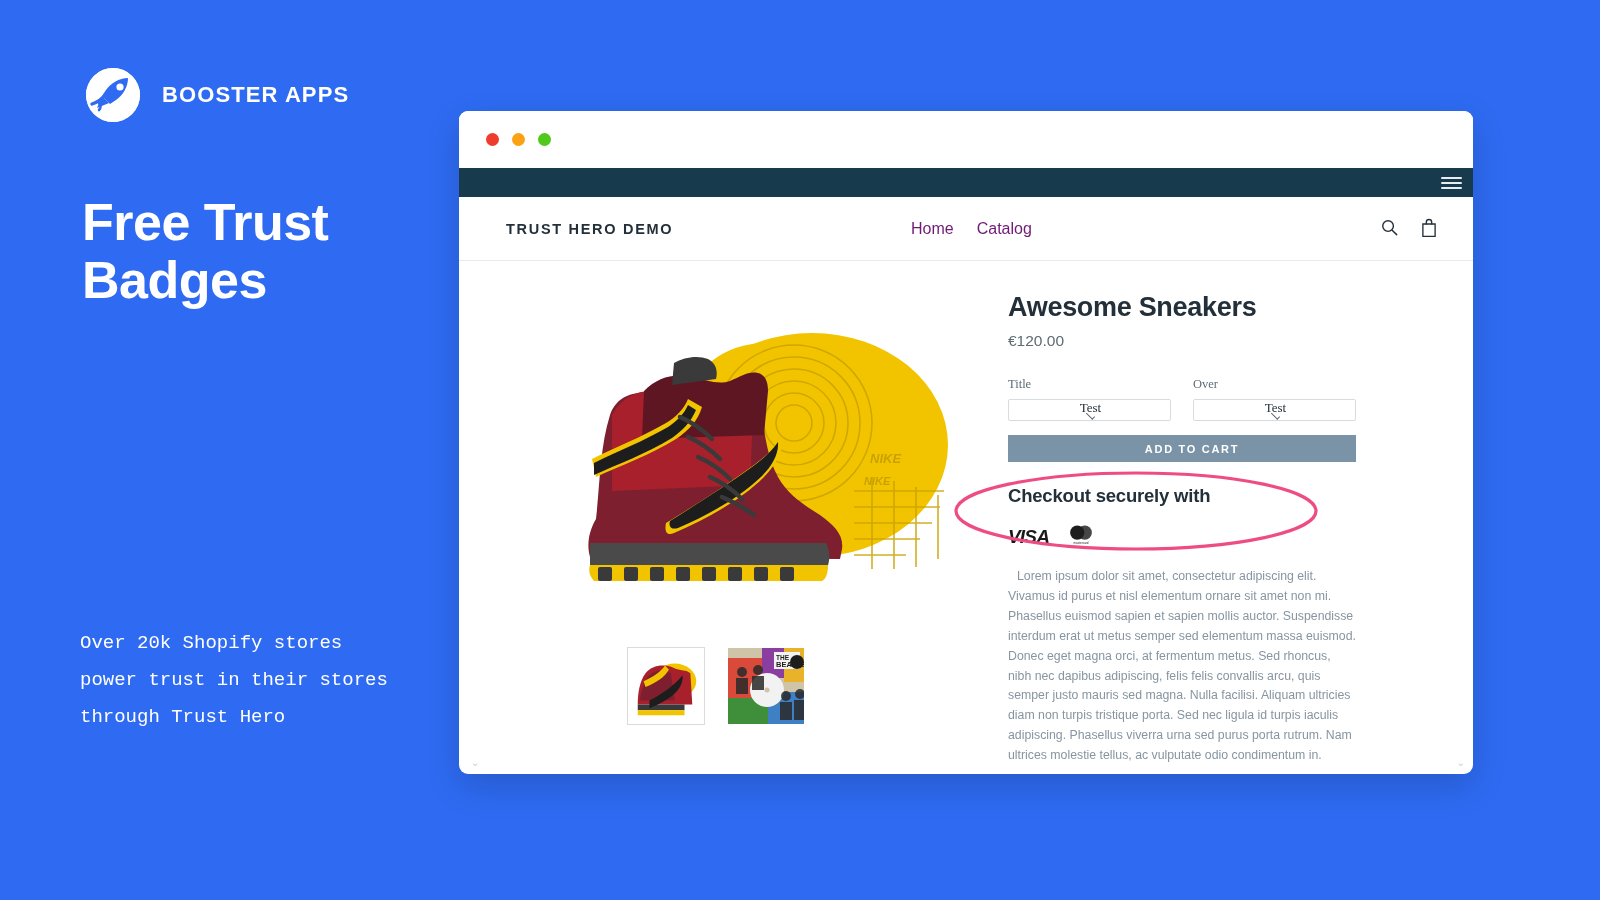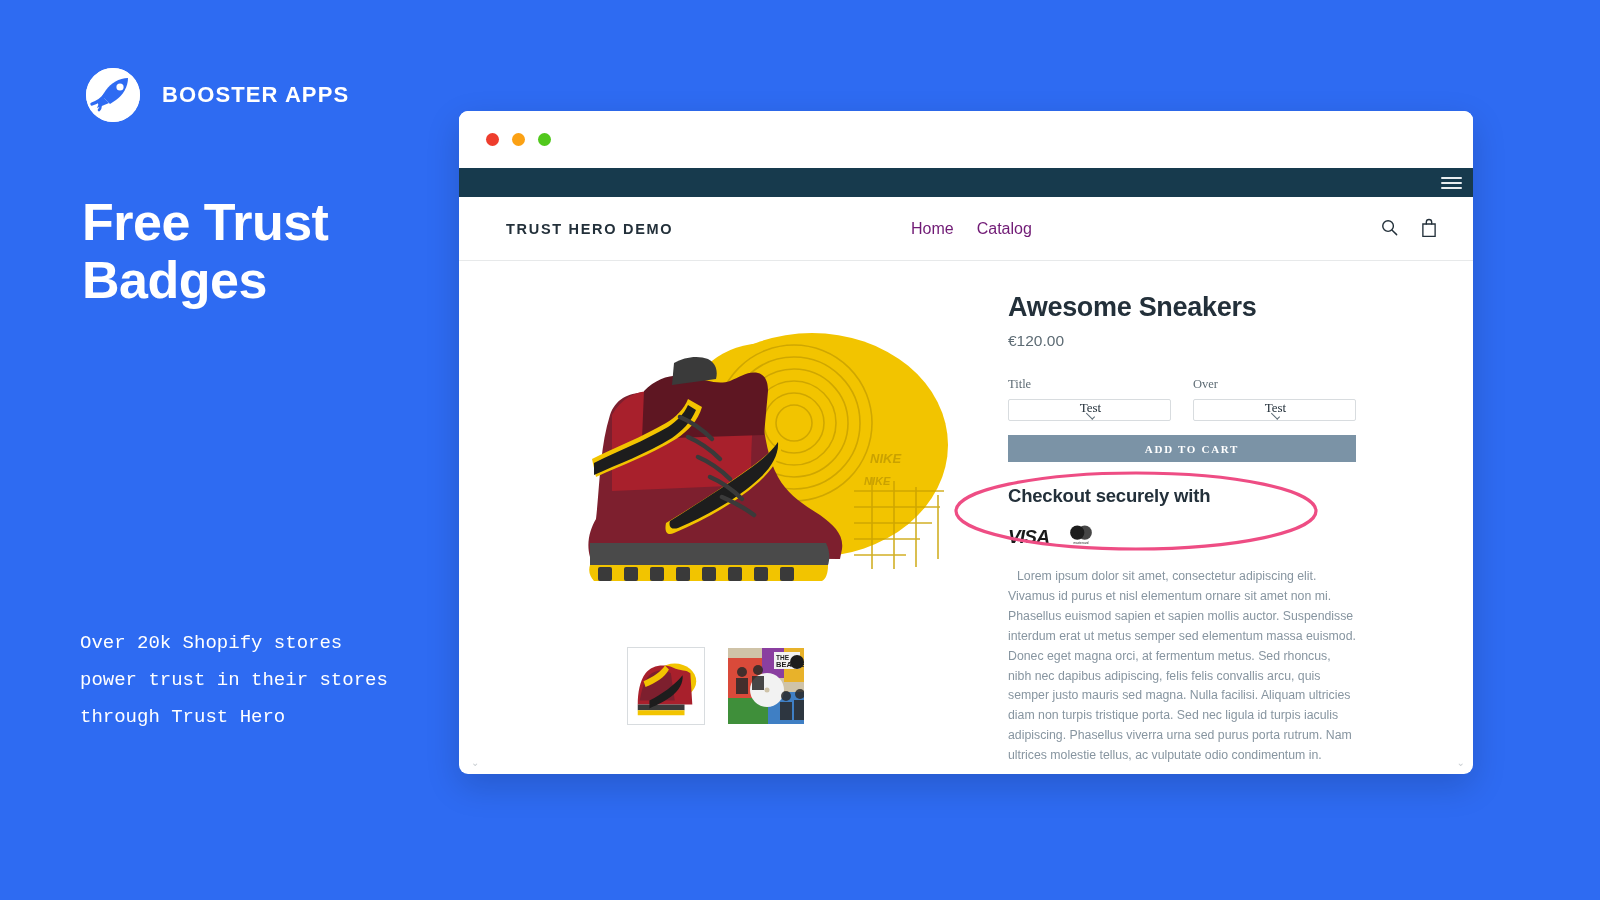--- a/index.html
+++ b/index.html
@@ -82,21 +82,21 @@
     height: 22px; border: 1px solid #d8dcdf; background: #fff; border-radius: 2px;
     display: flex; align-items: center; justify-content: space-between;
     padding: 0 10px 0 12px; font-size: 13px; color: #23303a; cursor: pointer; flex-direction: column;
   }
   .chev { width: 9px; height: 9px; border-right: 1.4px solid #5d6b74; border-bottom: 1.4px solid #5d6b74;
           transform: rotate(45deg) translate(-2px,-2px); }
 
   .atc-btn {
     margin-top: 14px; width: 100%; height: 27px; background: #7b93a6; border: none;
     color: #ffffff; font-size: 11px; font-weight: 700; letter-spacing: 1.7px;
-    cursor: pointer; font-family: Liberation Serif, serif; padding-left: 20px;
+    cursor: pointer; font-family: Liberation Sans, sans-serif; padding-left: 20px;
   }
 
   .trust { margin-top: 23px; position: relative; }
   .trust-title { font-size: 18.5px; font-weight: 700; color: #23303a; letter-spacing: -0.2px; }
   .badges { display: flex; align-items: center; gap: 17px; margin-top: 16px; }
   .visa-logo { font-size: 19px; font-weight: 700; font-style: italic; color: #1a1a1a; letter-spacing: -0.8px; font-family: "Liberation Sans", sans-serif; }
 
   .ellipse-wrap { position: absolute; left: -56px; top: -15px; width: 368px; height: 82px; pointer-events: none; }
 
   .desc { margin-top: 17px; font-size: 12.3px; line-height: 1.62; color: #8795a0; text-align: left; }

